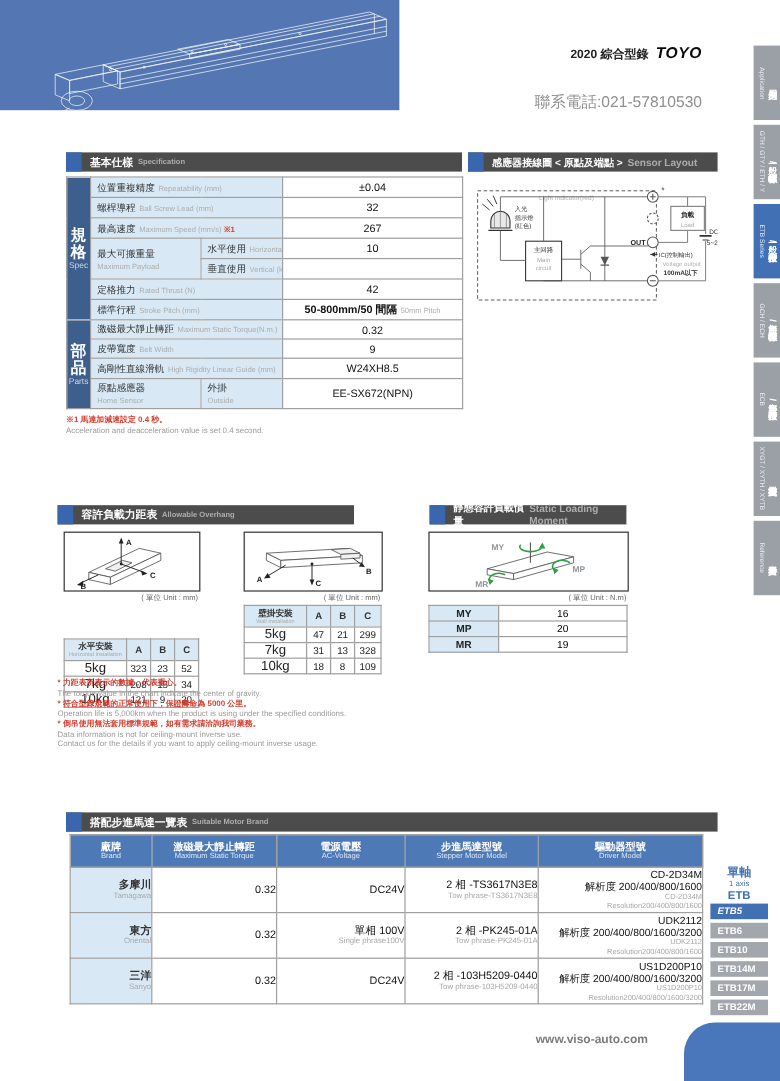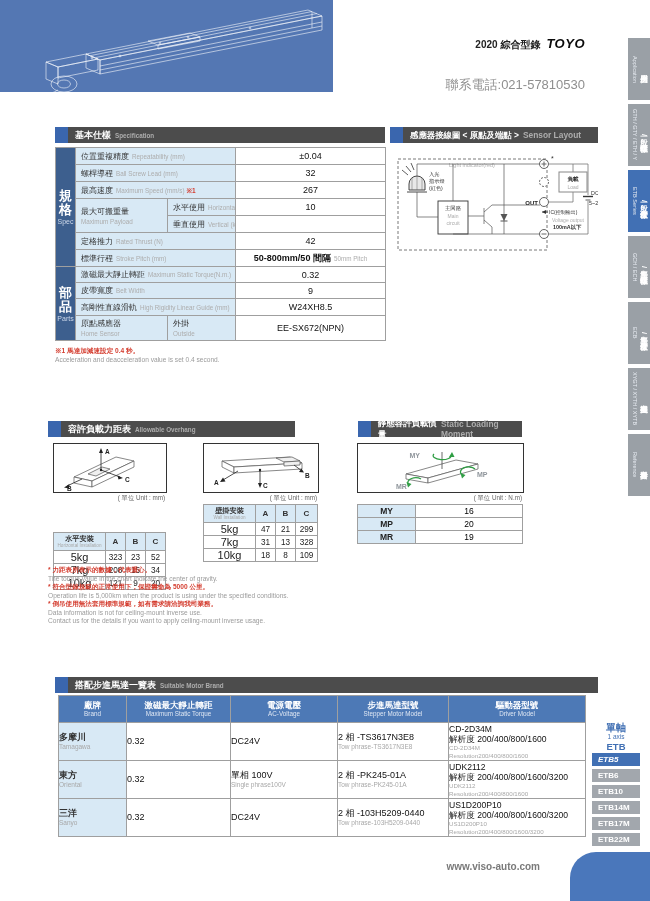--- a/index.html
+++ b/index.html
@@ -48,21 +48,21 @@
   .unit-cap{font-size:6.3px;color:#666;text-align:right;}
   .mo-t{font-size:8.5px;}
   .mo-t td{border:1px solid #9f9f9f;text-align:center;height:12px;padding:0;}
   .mo-t td.mlab{background:#d8e9f5;font-weight:bold;color:#222;}
   .diagbox{border:1.5px solid #333;background:#fff;}
   
   .mt{width:527px;}
   .mt th{background:#4d79b6;color:#fff;border:1px solid #9f9f9f;padding:1px 0;}
   .mt th .zh3{display:block;font-size:8.5px;font-weight:bold;line-height:10px;}
   .mt th .en3{display:block;font-size:6.3px;font-weight:normal;color:#dfe7f3;line-height:8px;}
-  .mt td{border:1px solid #9f9f9f;text-align:left;padding:0;overflow:hidden;}
+  .mt td{border:1px solid #9f9f9f;text-align:right;padding:0;overflow:hidden;}
   .mt td.brand{background:#d8e9f5;}
   .b-zh{display:block;font-size:9px;font-weight:bold;color:#333;line-height:11px;}
   .b-en{display:block;font-size:6.5px;color:#a8a8a8;line-height:8px;}
   .c-main{display:block;font-size:9px;color:#111;line-height:11px;}
   .c-sub{display:block;font-size:6.5px;color:#a8a8a8;line-height:8px;}
   .d-zh{display:block;font-size:8.6px;color:#111;line-height:10px;}
   .d-en{display:block;font-size:6.2px;color:#a8a8a8;line-height:7.5px;}
   
   .axisbox{text-align:center;color:#4170b4;}
   .axis-zh{font-size:10px;font-weight:bold;line-height:11px;}

